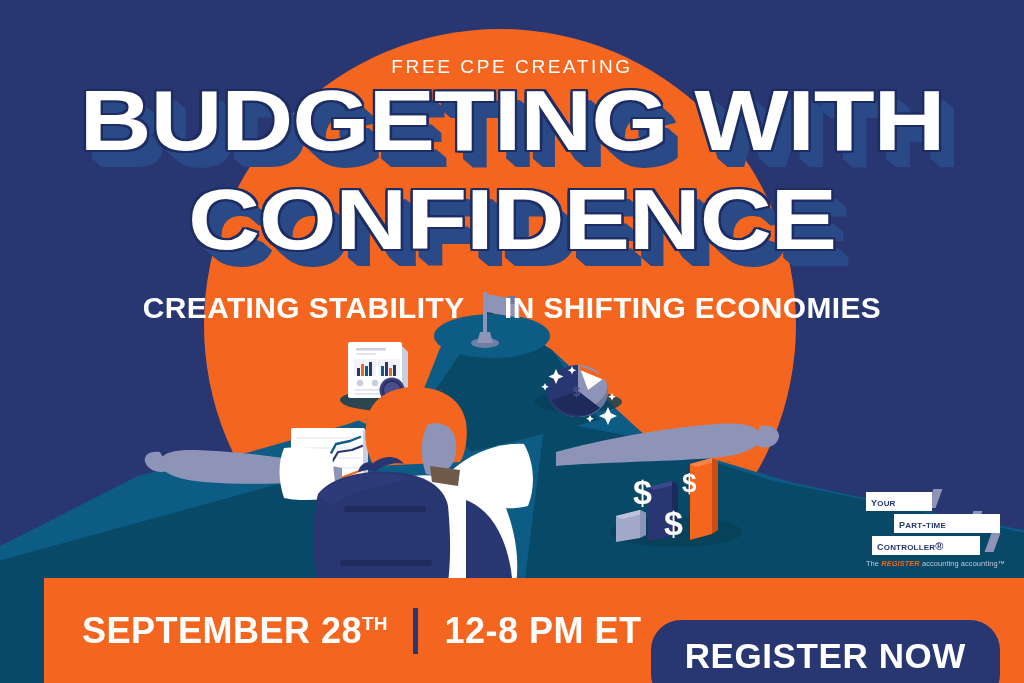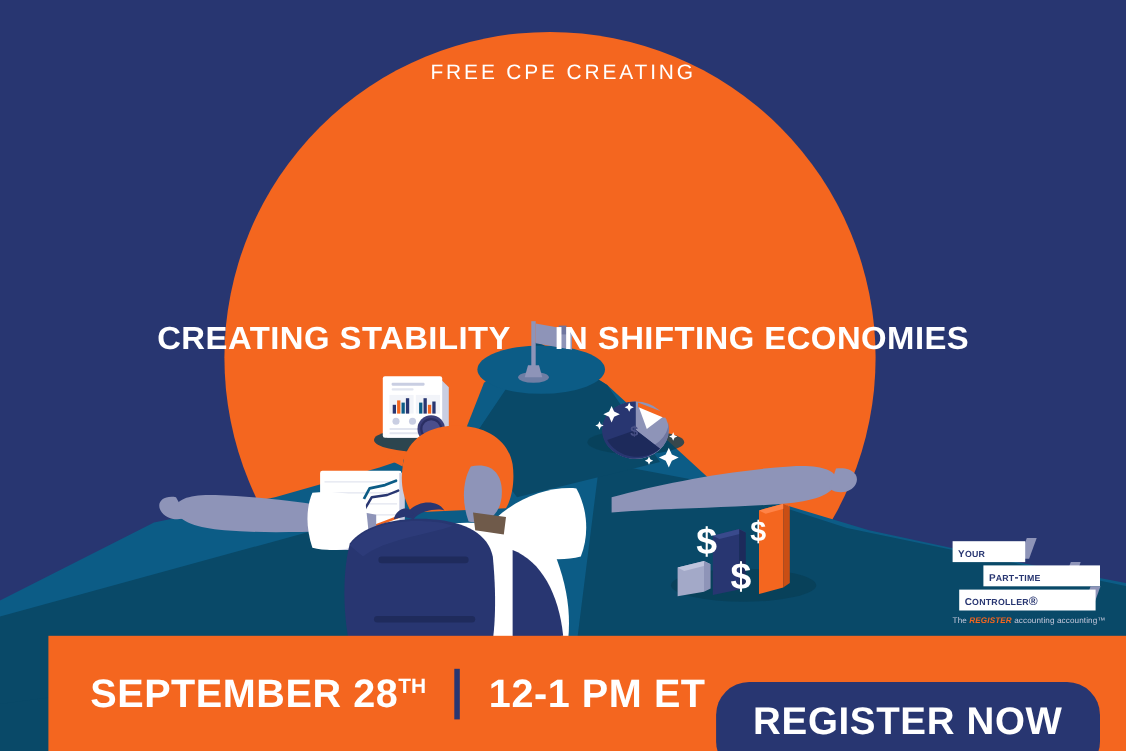--- a/index.html
+++ b/index.html
@@ -302,20 +302,24 @@
         <path d="M 368 470 C 374 456 396 452 404 464 C 398 462 382 464 376 472 Z" fill="#283671"></path>
         <path d="M 358 472 C 360 462 372 458 376 468 Z" fill="#283671"></path>
       </g>
 
       <path d="M 0 640 L 0 683 L 1024 683 L 1024 648 L 700 624 L 360 612 L 120 624 Z" fill="#094968" opacity="0.55"></path>
     </g>
   </svg>
 
   <div class="eyebrow">FREE CPE CREATING</div>
 
+  <div class="headline-wrap">
+    <span class="hl hl-1">BUDGETING WITH</span>
+    <span class="hl hl-2">CONFIDENCE</span>
+  </div>
 
   <div class="subtitle">
     <span>CREATING STABILITY</span>
     <span class="sub-gap"></span>
     <span>IN SHIFTING ECONOMIES</span>
   </div>
 
   <div class="logo">
     <div class="logo-row">
       <div class="logo-tab" style="left:64px"></div>
@@ -324,29 +328,29 @@
       </div>
     </div>
     <div class="logo-row">
       <div class="logo-tab" style="left:104px"></div>
       <div class="logo-box" style="width:106px;margin-left:22px;left:6px">
         <span>PART-TIME</span>
       </div>
     </div>
     <div class="logo-row">
       <div class="logo-tab" style="left:122px"></div>
-      <div class="logo-box" style="width:124px;left:6px">
+      <div class="logo-box" style="width:108px;left:6px">
         <span>CONTROLLER®</span>
       </div>
     </div>
     <div class="logo-tag"><span>The </span><b>REGISTER</b><span> accounting accounting™</span></div>
   </div>
 
   <div class="footer">
     <div class="footer-left">
       <div class="f-date"><span>SEPTEMBER 28</span><sup>TH</sup></div>
       <div class="f-div"></div>
-      <div class="f-time">12-1 PM ET</div>
+      <div class="f-time">12-8 PM ET</div>
     </div>
     <button class="register">REGISTER NOW</button>
   </div>
 
 </div>
 
 </body></html>

